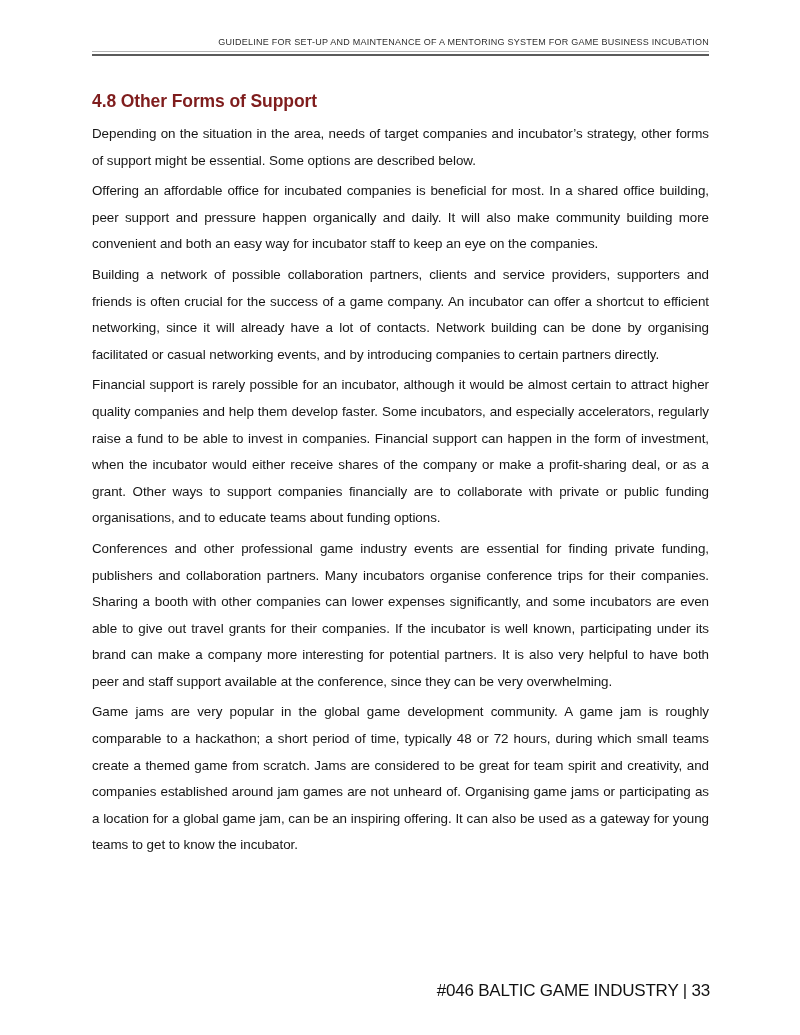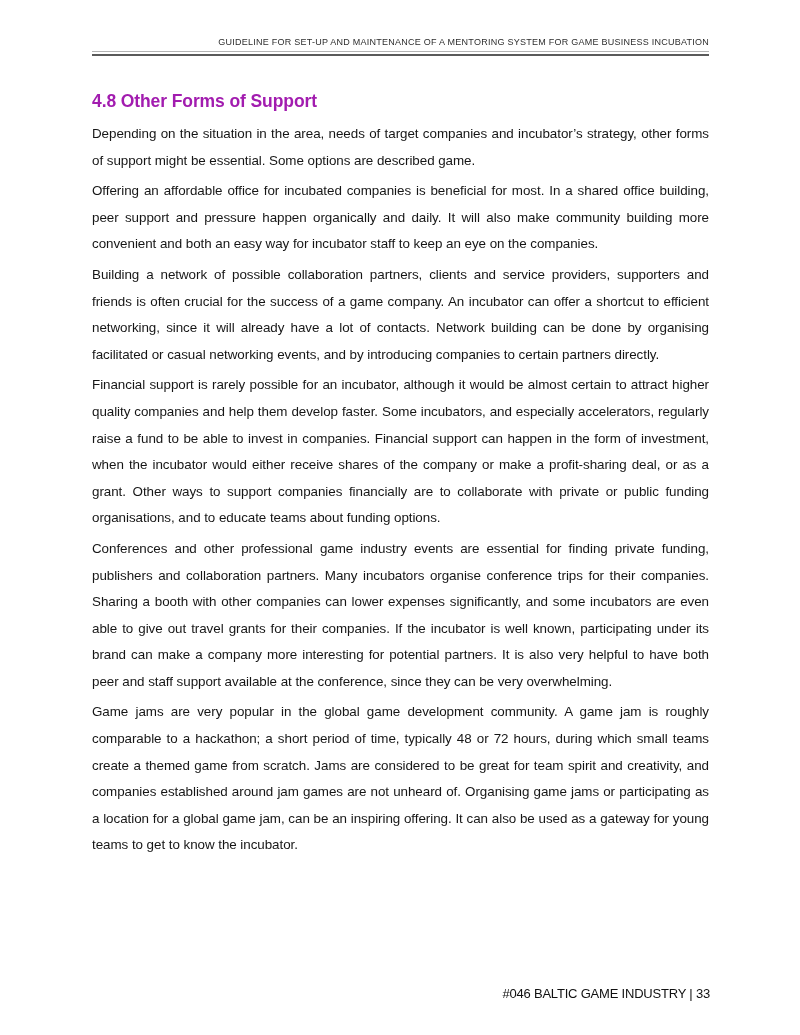--- a/index.html
+++ b/index.html
@@ -34,55 +34,55 @@
   .header-rule {
     margin-top: 4px;
     height: 2px;
     border-top: 1px solid #b3b3b3;
     border-bottom: 2px solid #5a5a5a;
   }
   h1.section-heading {
     margin: 35px 0 9px 0;
     font-size: 17.5px;
     font-weight: bold;
-    color: #a21caf;
+    color: #7f1d1d;
     letter-spacing: -0.1px;
   }
   .body-text p {
     margin: 0 0 4px 0;
     font-size: 13.4px;
     line-height: 26.6px;
     text-align: justify;
     letter-spacing: -0.05px;
     color: #161616;
   }
   .page-footer {
     position: absolute;
     right: 90px;
     bottom: 34px;
-    font-size: 13px;
+    font-size: 17px;
     letter-spacing: -0.2px;
     color: #111111;
     white-space: nowrap;
   }
 </style>
 </head>
 <body>
 
 <div class="page">
   <div class="content">
 
     <div class="running-header">GUIDELINE FOR SET-UP AND MAINTENANCE OF A MENTORING SYSTEM FOR GAME BUSINESS INCUBATION</div>
 
     <div class="header-rule"></div>
 
     <h1 class="section-heading">4.8 Other Forms of Support</h1>
 
     <div class="body-text">
-      <p>Depending on the situation in the area, needs of target companies and incubator’s strategy, other forms of support might be essential. Some options are described game.</p>
+      <p>Depending on the situation in the area, needs of target companies and incubator’s strategy, other forms of support might be essential. Some options are described below.</p>
       <p>Offering an affordable office for incubated companies is beneficial for most. In a shared office building, peer support and pressure happen organically and daily. It will also make community building more convenient and both an easy way for incubator staff to keep an eye on the companies.</p>
       <p>Building a network of possible collaboration partners, clients and service providers, supporters and friends is often crucial for the success of a game company. An incubator can offer a shortcut to efficient networking, since it will already have a lot of contacts. Network building can be done by organising facilitated or casual networking events, and by introducing companies to certain partners directly.</p>
       <p>Financial support is rarely possible for an incubator, although it would be almost certain to attract higher quality companies and help them develop faster. Some incubators, and especially accelerators, regularly raise a fund to be able to invest in companies. Financial support can happen in the form of investment, when the incubator would either receive shares of the company or make a profit-sharing deal, or as a grant. Other ways to support companies financially are to collaborate with private or public funding organisations, and to educate teams about funding options.</p>
       <p>Conferences and other professional game industry events are essential for finding private funding, publishers and collaboration partners. Many incubators organise conference trips for their companies. Sharing a booth with other companies can lower expenses significantly, and some incubators are even able to give out travel grants for their companies. If the incubator is well known, participating under its brand can make a company more interesting for potential partners. It is also very helpful to have both peer and staff support available at the conference, since they can be very overwhelming.</p>
       <p>Game jams are very popular in the global game development community. A game jam is roughly comparable to a hackathon; a short period of time, typically 48 or 72 hours, during which small teams create a themed game from scratch. Jams are considered to be great for team spirit and creativity, and companies established around jam games are not unheard of. Organising game jams or participating as a location for a global game jam, can be an inspiring offering. It can also be used as a gateway for young teams to get to know the incubator.</p>
     </div>
 
   </div>
 
   <div class="page-footer">#046 BALTIC GAME INDUSTRY | 33</div>

